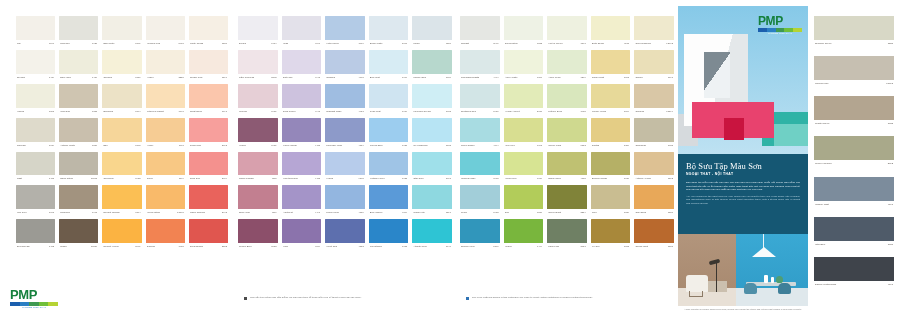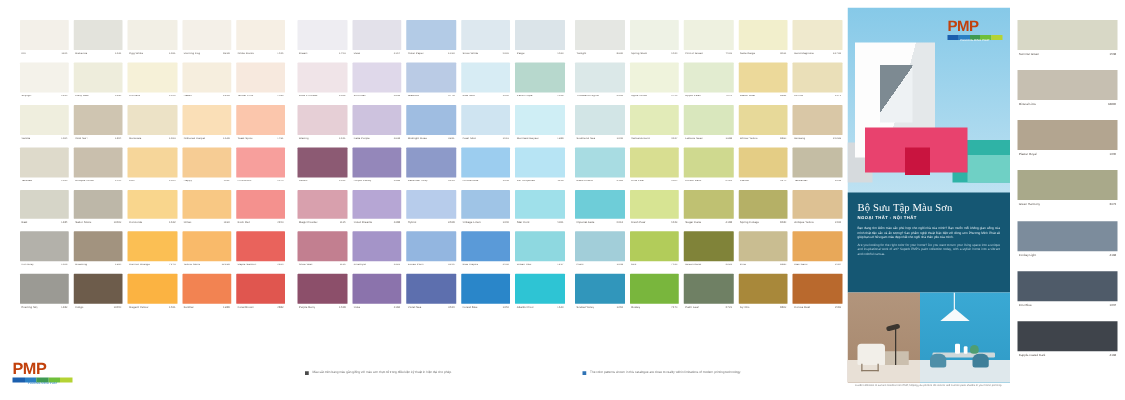--- a/index.html
+++ b/index.html
@@ -38,21 +38,21 @@
   #arch-door { left:26px; top:46px; width:26px; height:46px;
      background:linear-gradient(125deg,#7d8a92 0 46%,#eef2f4 46% 100%); }
   #arch-pink { left:14px; top:96px; width:82px; height:36px; background:#e8426e; }
   #arch-pink2 { left:46px; top:112px; width:20px; height:22px; background:#c9143f; }
   #arch-teal { left:84px; top:106px; width:46px; height:34px; background:#2fb3a6; }
   #arch-teal2 { left:96px; top:118px; width:34px; height:22px; background:#6fd0c5; }
   #arch-grey { left:0px; top:108px; width:20px; height:32px; background:#d6dadd; }
 
   #logo-badge { position:absolute; right:6px; top:9px; width:44px; height:22px; }
   .pmp-word { font-weight:bold; font-size:12px; line-height:12px;
-     letter-spacing:-0.4px; color:#c2410c; }
+     letter-spacing:-0.4px; color:#15803d; }
   .pmp-bar { display:flex; height:4px; margin-top:1px; }
   .pmp-bar span { flex:1; }
   .pmp-sub { font-size:2.2px; line-height:3px; color:#ffffff; text-align:center;
      letter-spacing:0.1px; }
 
   #title-panel { position:absolute; left:0; top:148px; width:130px; height:80px;
      background:#155773; color:#ffffff; padding:7px 8px 6px 8px; }
   #brochure-title { font-family:"Liberation Serif", serif; font-size:8.5px;
      line-height:10px; letter-spacing:0.1px; }
   #brochure-subtitle { font-size:3.4px; line-height:5px; font-weight:bold;

